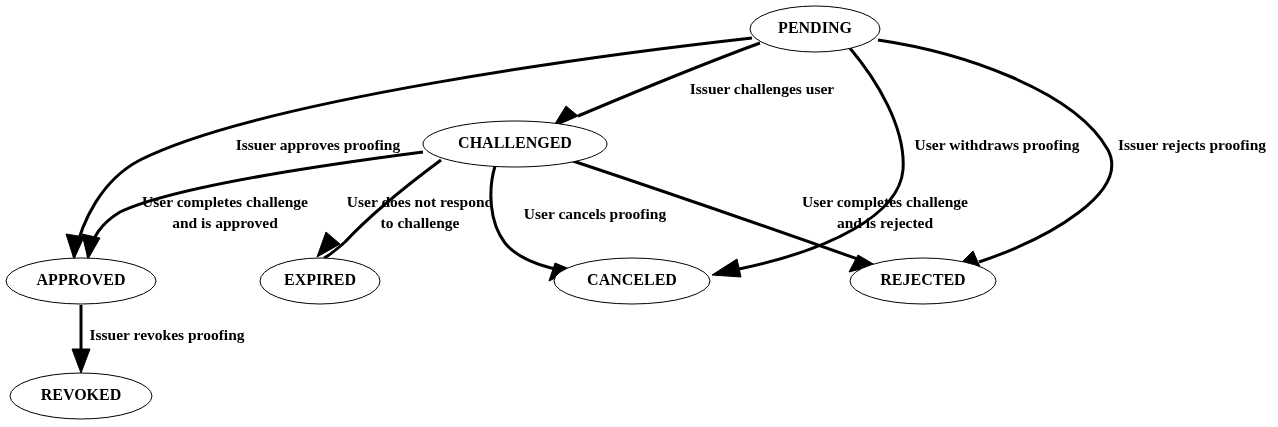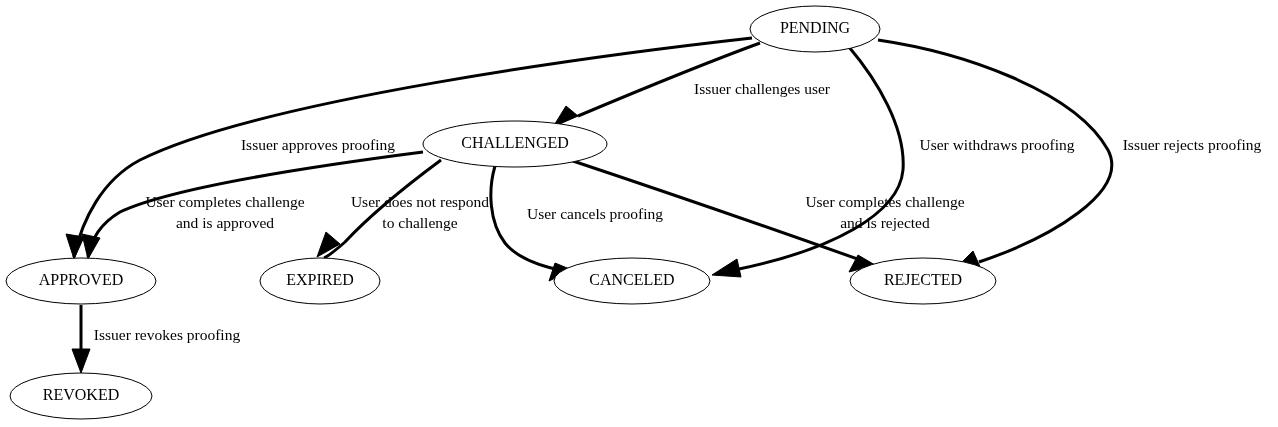--- a/index.html
+++ b/index.html
@@ -10,20 +10,21 @@
   }
   body {
     font-family: "Liberation Serif", "DejaVu Serif", serif;
   }
   #diagram-root {
     position: relative;
     width: 1278px;
     height: 427px;
     background: #ffffff;
     overflow: hidden;
+    font-weight: bold;
   }
   #graph-svg {
     position: absolute;
     top: 0;
     left: 0;
     width: 1278px;
     height: 427px;
     display: block;
   }
   .node-ellipse {

